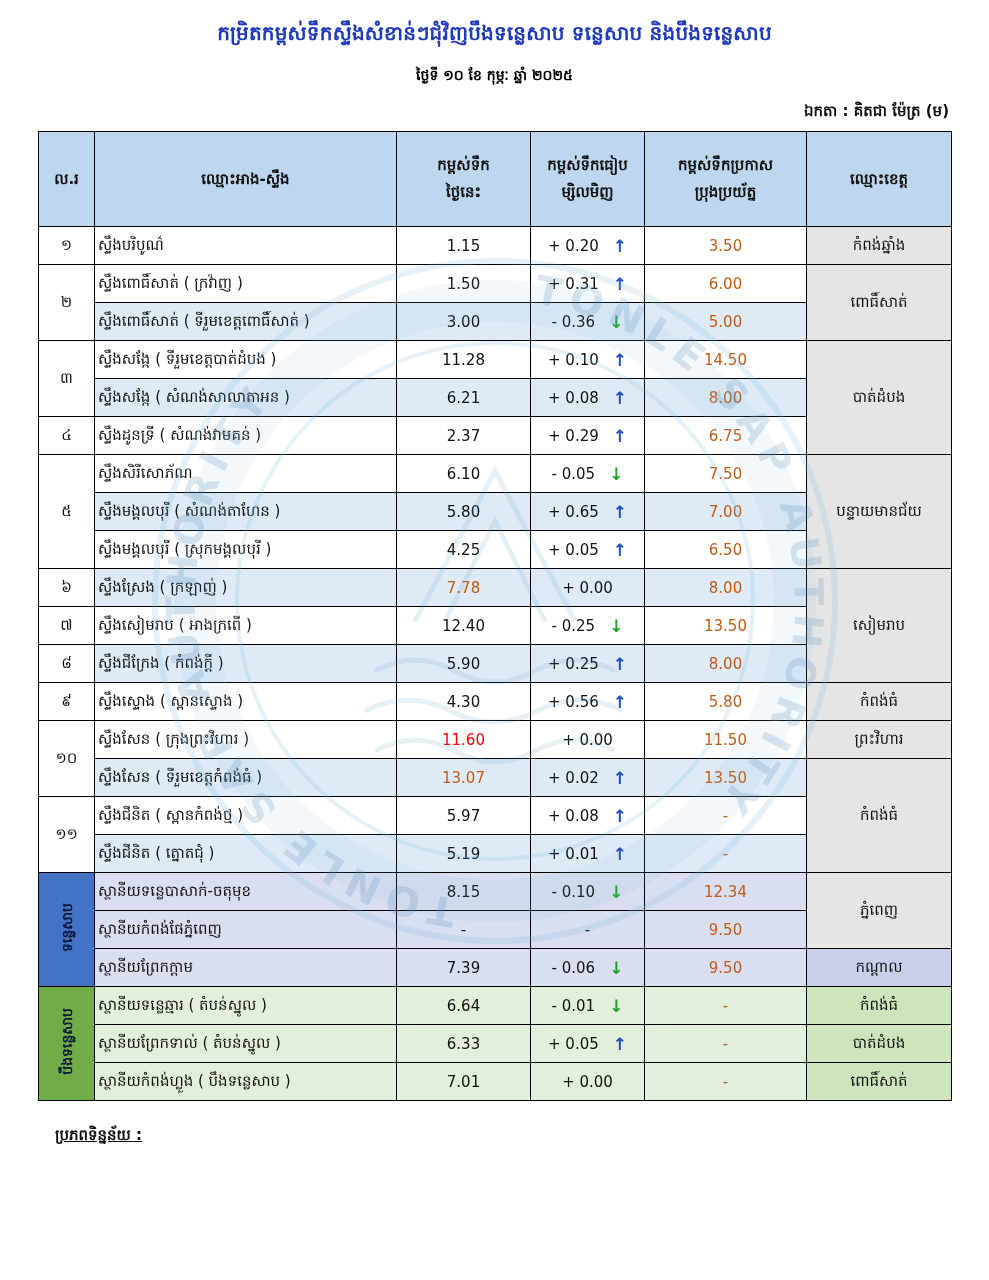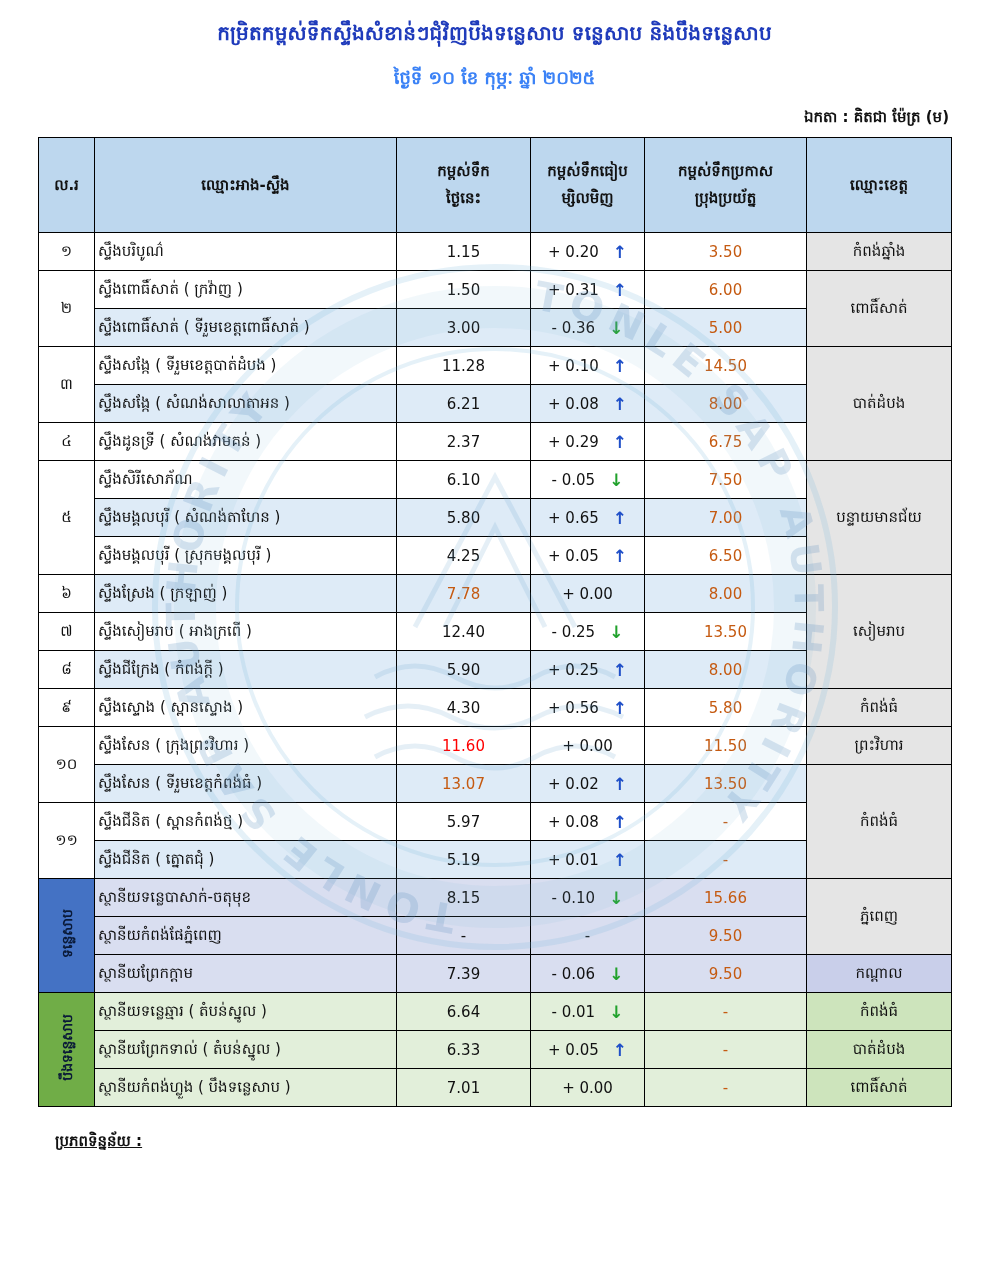--- a/index.html
+++ b/index.html
@@ -7,21 +7,21 @@
     width:989px;height:1280px;background:#ffffff;
     font-family:"DejaVu Sans","Liberation Sans",sans-serif;
     color:#111;position:relative;overflow:hidden;
   }
   .page{position:relative;width:989px;height:1280px;}
   .title{
     text-align:center;color:#1f3bbb;font-weight:bold;font-size:20px;
     padding-top:20px;letter-spacing:.2px;
   }
   .date-line{
-    text-align:center;color:#3b82f6;font-weight:bold;font-size:18px;margin-top:16px;
+    text-align:center;color:#000000;font-weight:bold;font-size:14px;margin-top:16px;
   }
   .unit-line{
     text-align:right;font-weight:bold;font-size:15px;color:#111;
     margin:14px 40px 8px 0;
   }
   .table-wrap{position:relative;margin:0 38px;}
   table{border-collapse:collapse;width:913px;table-layout:fixed;position:relative;z-index:1;}
   th,td{border:1px solid #000;overflow:hidden;}
   thead tr{height:95px;}
   th{background:#bdd7ee;font-size:15px;font-weight:bold;text-align:center;vertical-align:middle;}
@@ -276,21 +276,21 @@
             <td class="num-cell warn-cell bg-tint">-</td>
           </tr>
           <tr>
             <td rowspan="3" class="no-cell label-ts"><span class="vert">ទន្លេសាប</span></td>
             <td class="name-cell bg-ts">ស្ថានីយទន្លេបាសាក់-ចតុមុខ</td>
             <td class="num-cell bg-ts">8.15</td>
             <td class="num-cell change-cell bg-ts"><span class="chg-wrap">
                 <span>- 0.10</span>
                 <span class="arrow-down">↓</span>
               </span></td>
-            <td class="num-cell warn-cell bg-ts">15.66</td>
+            <td class="num-cell warn-cell bg-ts">12.34</td>
             <td rowspan="2" class="prov-cell">ភ្នំពេញ</td>
           </tr>
           <tr>
             <td class="name-cell bg-ts">ស្ថានីយកំពង់ផែភ្នំពេញ</td>
             <td class="num-cell bg-ts">-</td>
             <td class="num-cell change-cell bg-ts"><span class="chg-wrap">
                 <span>-</span>
               </span></td>
             <td class="num-cell warn-cell bg-ts">9.50</td>
           </tr>

